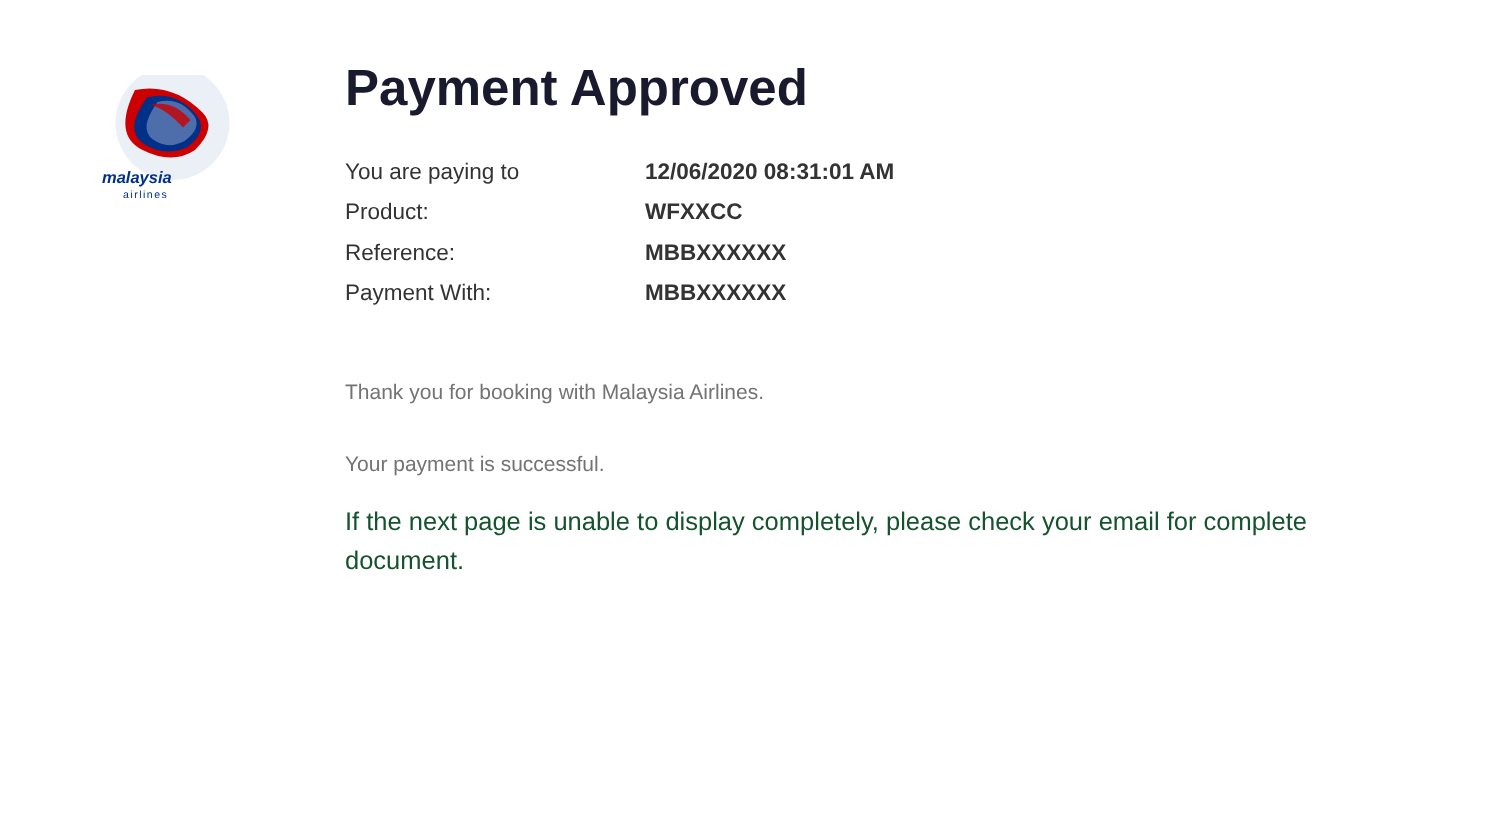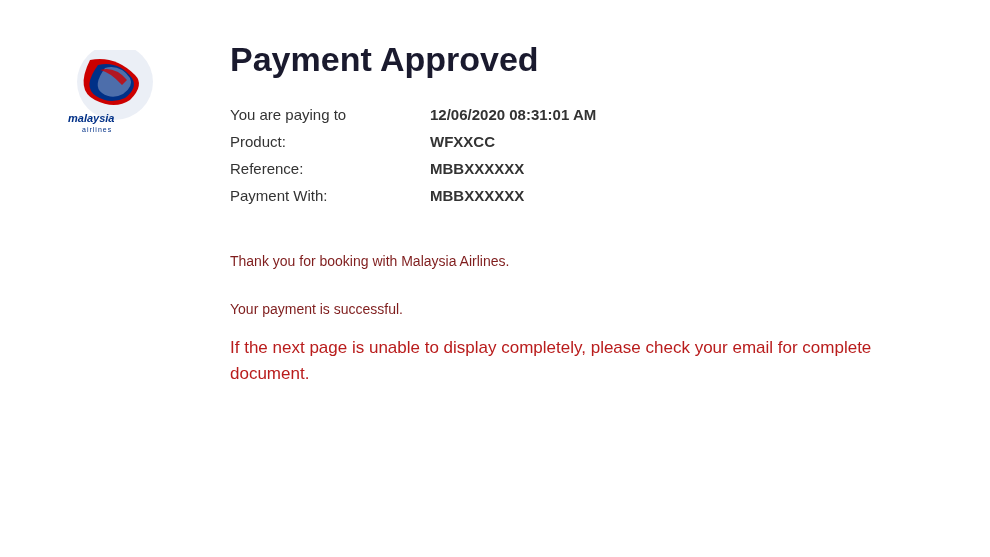--- a/index.html
+++ b/index.html
@@ -58,28 +58,28 @@
       color: #333;
       font-weight: bold;
     }
 
     .status-approved {
       color: #22a822;
       font-weight: normal;
     }
 
     .thank-you-text {
-      color: #7f1d1d;
+      color: #737373;
       font-size: 14px;
       margin-bottom: 4px;
       margin-top: 32px;
     }
 
     .notice-text {
-      color: #b91c1c;
+      color: #14532d;
       font-size: 17px;
       line-height: 1.5;
       margin-top: 18px;
     }
   </style>
 </head>
 <body>
 
 <div class="logo-area">
   <svg class="logo-svg" viewBox="0 0 110 85" xmlns="http://www.w3.org/2000/svg">

